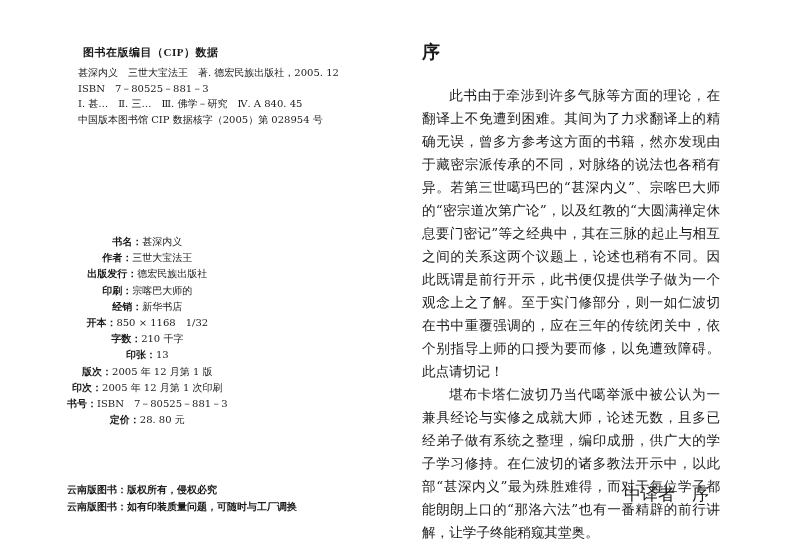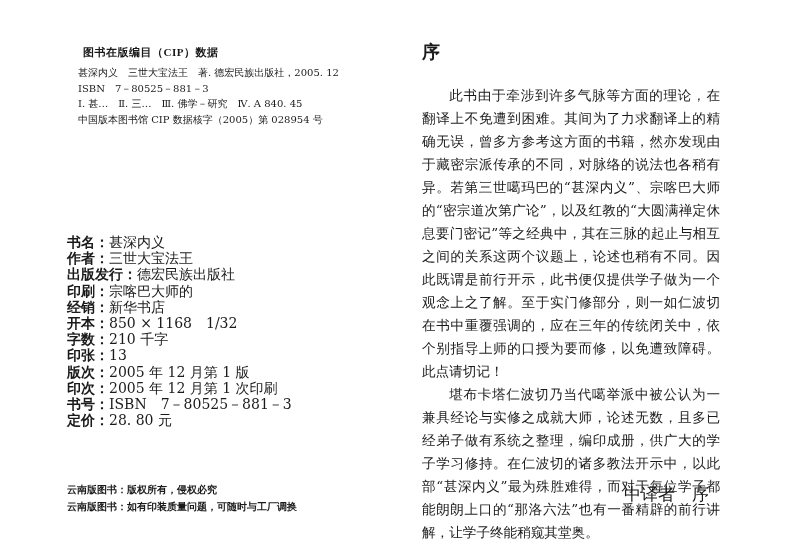--- a/index.html
+++ b/index.html
@@ -14,21 +14,21 @@
 
   .cip-title {
     position: absolute; left: 83px; top: 45px;
     font-family: Liberation Serif, serif;
     font-weight: bold; font-size: 11px; letter-spacing: 0.5px; white-space: nowrap;
   }
   .cip-lines { position: absolute; left: 78px; top: 65px; }
   .cip-line { font-size: 10px; line-height: 15.5px; white-space: nowrap; }
 
   .info-list { position: absolute; left: 67px; top: 234px; }
-  .info-row { font-size: 14px; line-height: 16.2px; white-space: nowrap; }
+  .info-row { font-size: 10px; line-height: 16.2px; white-space: nowrap; text-align: center; }
   .info-key {
     font-family: "DejaVu Sans", "Liberation Sans", sans-serif; font-weight: bold;
   }
 
   .footer-notes { position: absolute; left: 67px; top: 482px; }
   .footer-line {
     font-family: "DejaVu Sans", "Liberation Sans", sans-serif;
     font-weight: bold; font-size: 10px; line-height: 16.5px; white-space: nowrap;
   }
 

